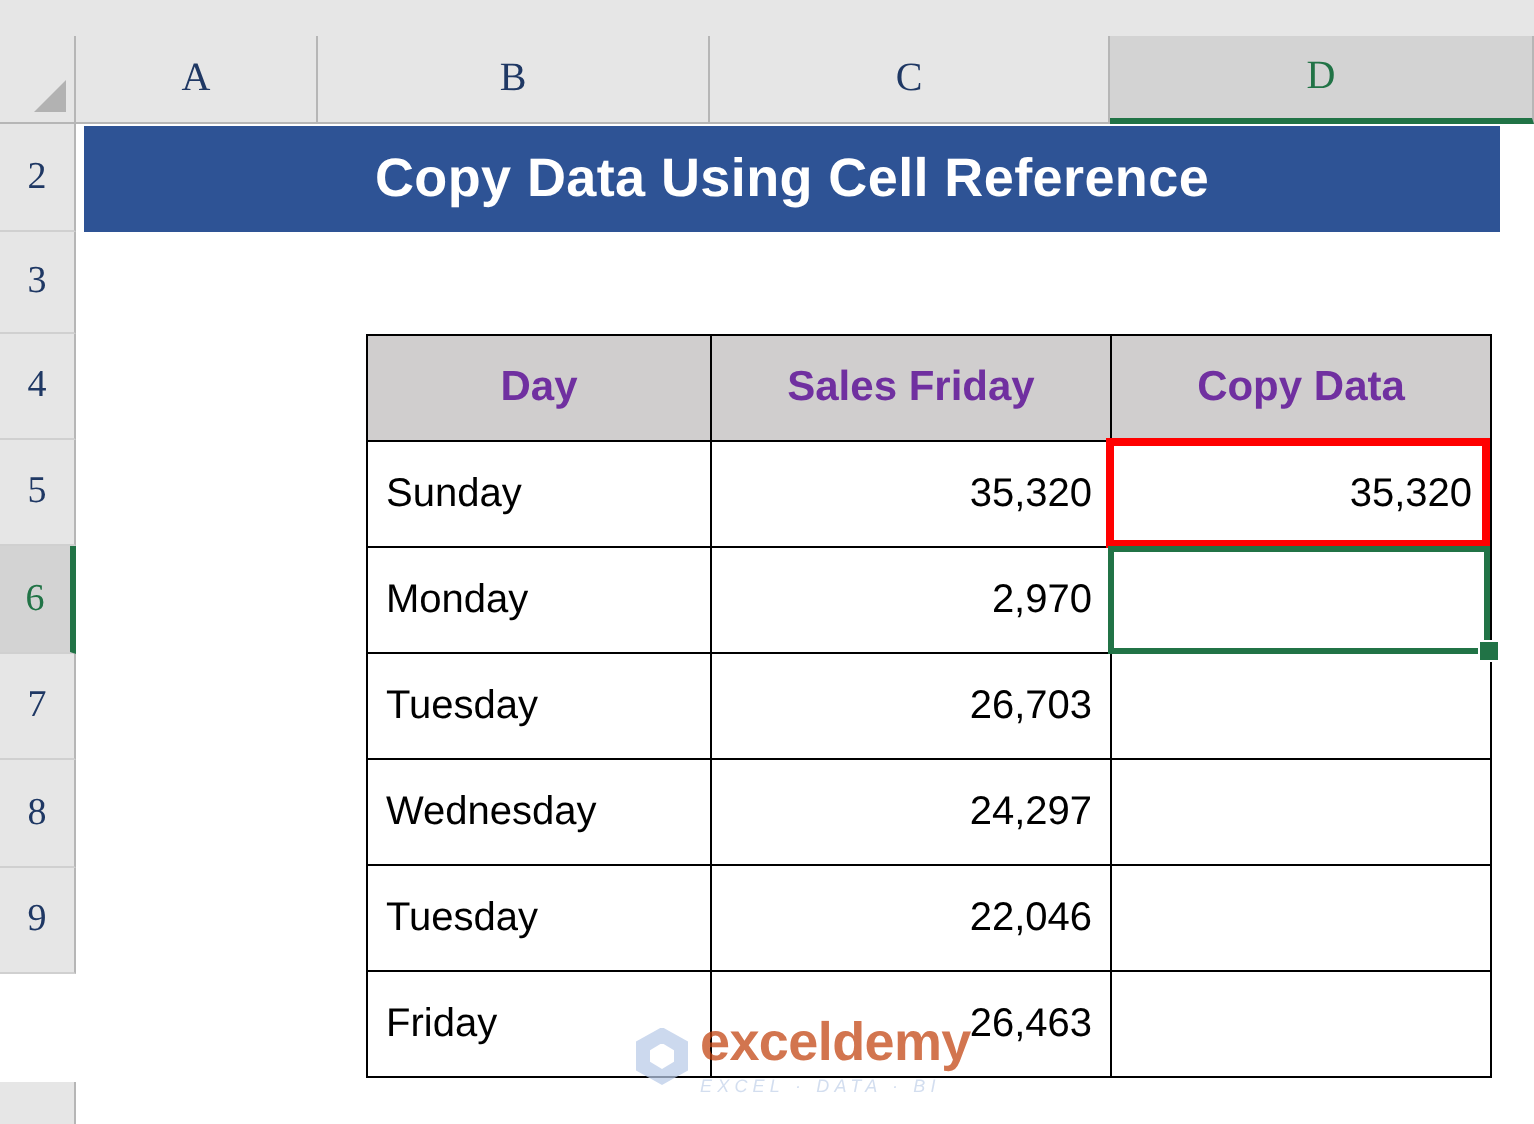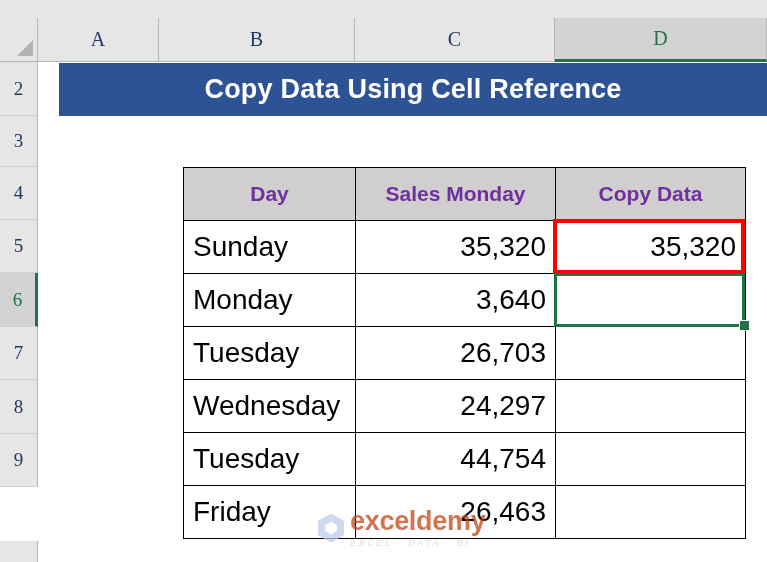--- a/index.html
+++ b/index.html
@@ -100,21 +100,21 @@
   .grid-body {
     position: absolute;
     left: 38px; top: 62px;
     width: 729px; height: 500px;
     background: #ffffff;
   }
 
   
   .title-banner {
     position: absolute;
-    left: 59px; top: 63px;
+    left: 42px; top: 63px;
     width: 708px; height: 53px;
     background: #2e5395;
     display: flex;
     align-items: center;
     justify-content: center;
     box-sizing: border-box;
   }
   .title-banner-text {
     color: #ffffff;
     font-size: 27px;
@@ -128,21 +128,21 @@
     position: absolute;
     left: 183px; top: 167px;
     border-collapse: collapse;
     table-layout: fixed;
   }
   .data-table td, .data-table th {
     border: 1.6px solid #000000;
     height: 53px;
     box-sizing: border-box;
     padding: 0 9px;
-    font-size: 28px;
+    font-size: 20px;
     font-family: "Liberation Sans", sans-serif;
     color: #000000;
     background: #ffffff;
     overflow: hidden;
     white-space: nowrap;
   }
   .data-table th {
     background: #d0cece;
     color: #7030a0;
     font-weight: bold;
@@ -257,48 +257,48 @@
   <div class="row-head" style="top:541px; height:21px; border-bottom:none;"></div>
 
   <div class="title-banner">
     <span class="title-banner-text">Copy Data Using Cell Reference</span>
   </div>
 
   <table class="data-table">
     <thead>
       <tr>
         <th class="col-day">Day</th>
-        <th class="col-sales">Sales Monday</th>
+        <th class="col-sales">Sales Friday</th>
         <th class="col-copy">Copy Data</th>
       </tr>
     </thead>
     <tbody>
       <tr>
         <td class="cell-day">Sunday</td>
         <td class="cell-num">35,320</td>
         <td class="cell-blank">35,320</td>
       </tr>
       <tr>
         <td class="cell-day">Monday</td>
-        <td class="cell-num">3,640</td>
+        <td class="cell-num">2,970</td>
         <td class="cell-blank"></td>
       </tr>
       <tr>
         <td class="cell-day">Tuesday</td>
         <td class="cell-num">26,703</td>
         <td class="cell-blank"></td>
       </tr>
       <tr>
         <td class="cell-day">Wednesday</td>
         <td class="cell-num">24,297</td>
         <td class="cell-blank"></td>
       </tr>
       <tr>
         <td class="cell-day">Tuesday</td>
-        <td class="cell-num">44,754</td>
+        <td class="cell-num">22,046</td>
         <td class="cell-blank"></td>
       </tr>
       <tr>
         <td class="cell-day">Friday</td>
         <td class="cell-num">26,463</td>
         <td class="cell-blank"></td>
       </tr>
     </tbody>
   </table>
 

